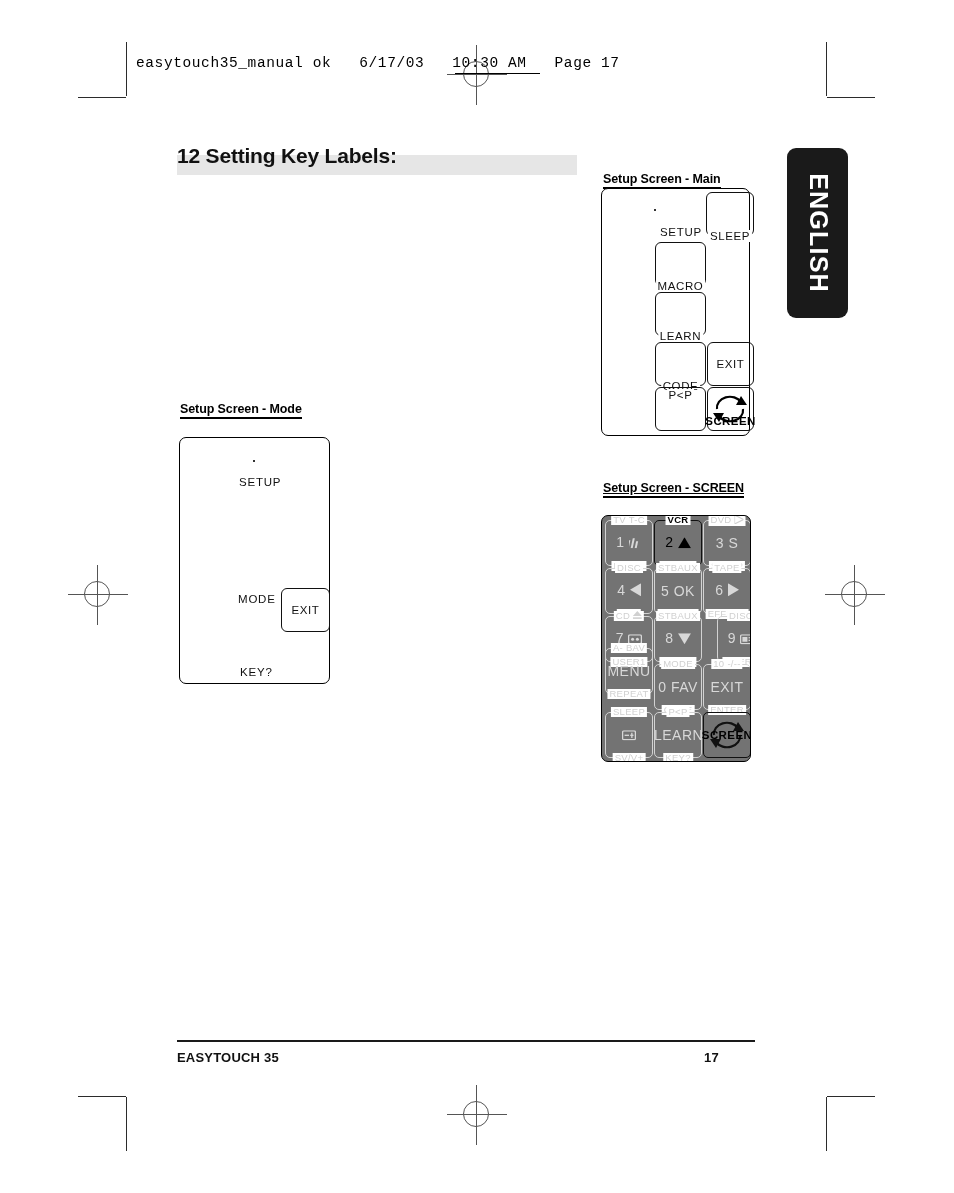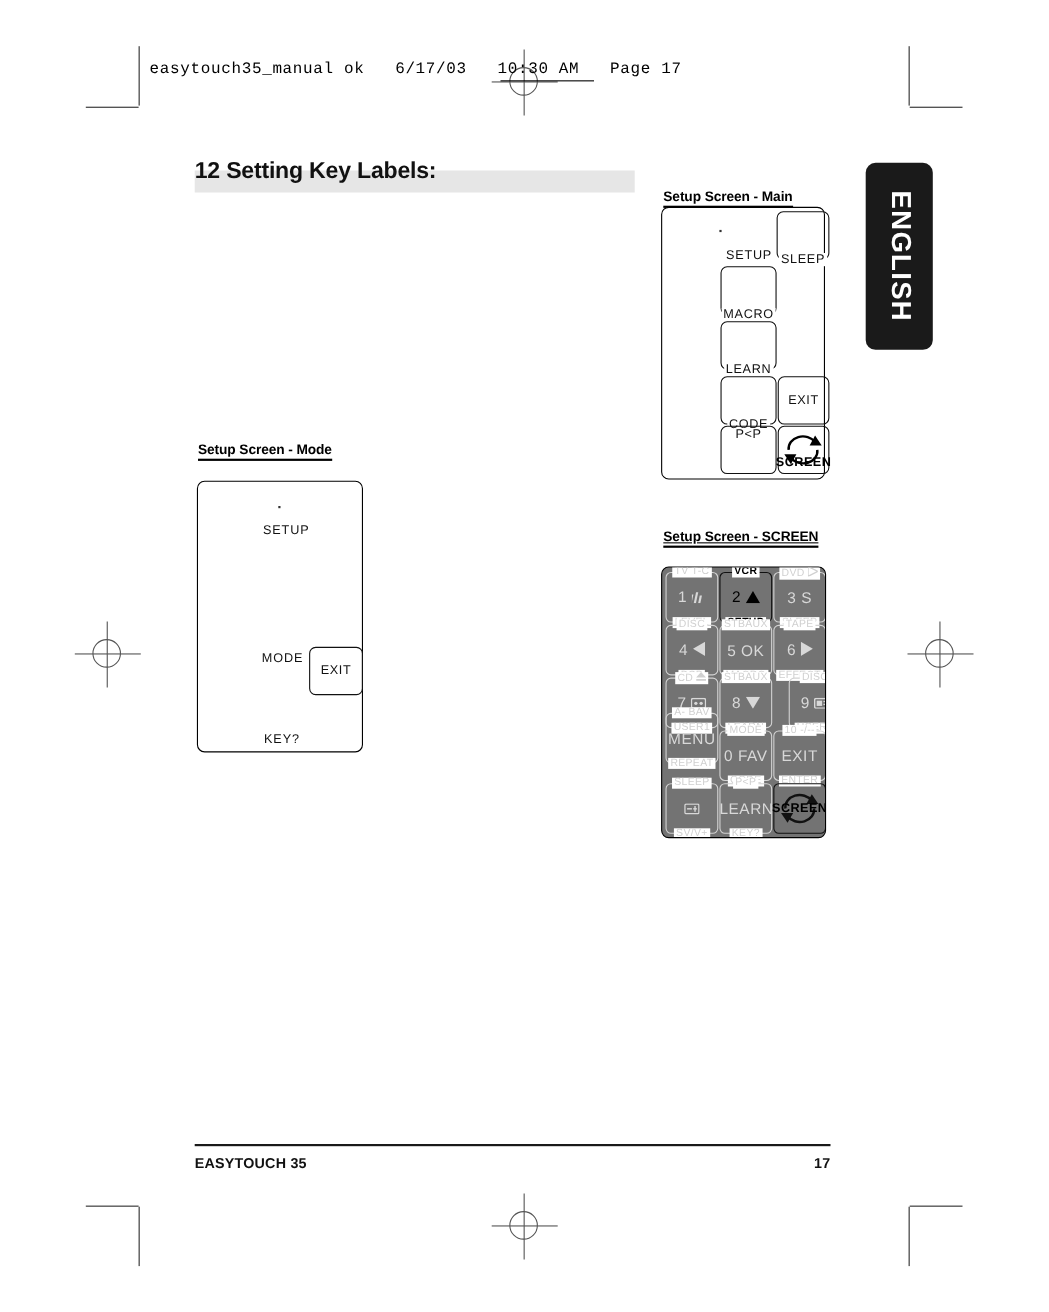--- a/index.html
+++ b/index.html
@@ -500,15 +500,15 @@
               <polygon points="35,10 41,19 30,19" fill="#111"></polygon>
               <polygon points="13,36 7,27 18,27" fill="#111"></polygon>
             </svg></div>
           <div class="screenbtn-label">SCREEN</div>
         </div>
       </div>
   </div>
 
   <div class="footer-rule" style="left:177px; top:1040px; width:578px;"></div>
   <div class="footer-left" style="left:177px; top:1050px;">EASYTOUCH 35</div>
-  <div class="footer-right" style="left:740px; top:1050px;">17</div>
+  <div class="footer-right" style="left:704px; top:1050px;">17</div>
 
 </div>
 
 </body></html>

